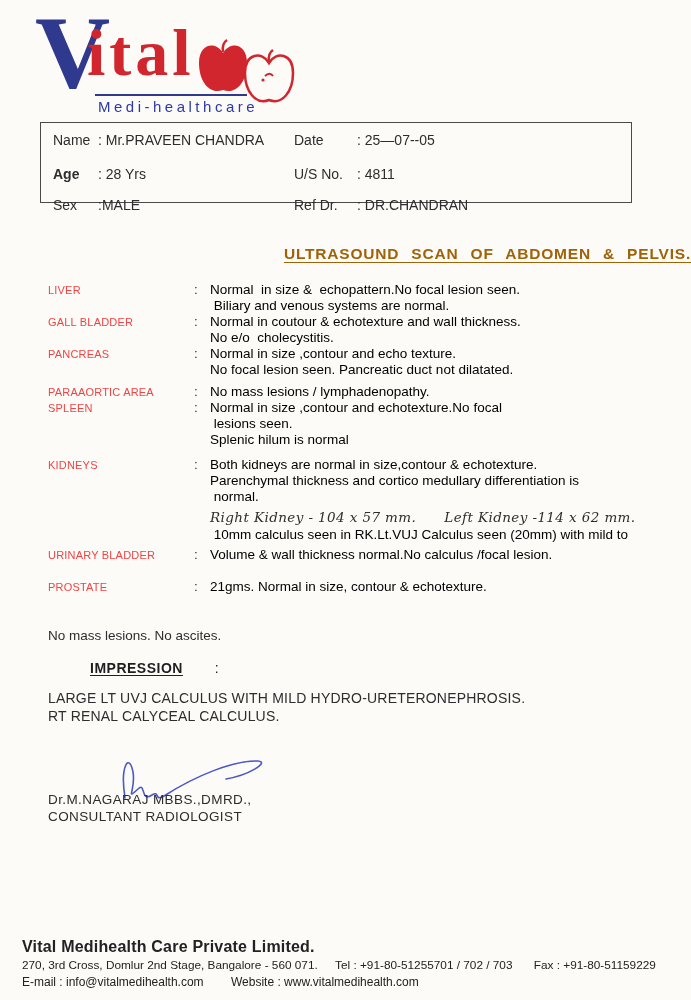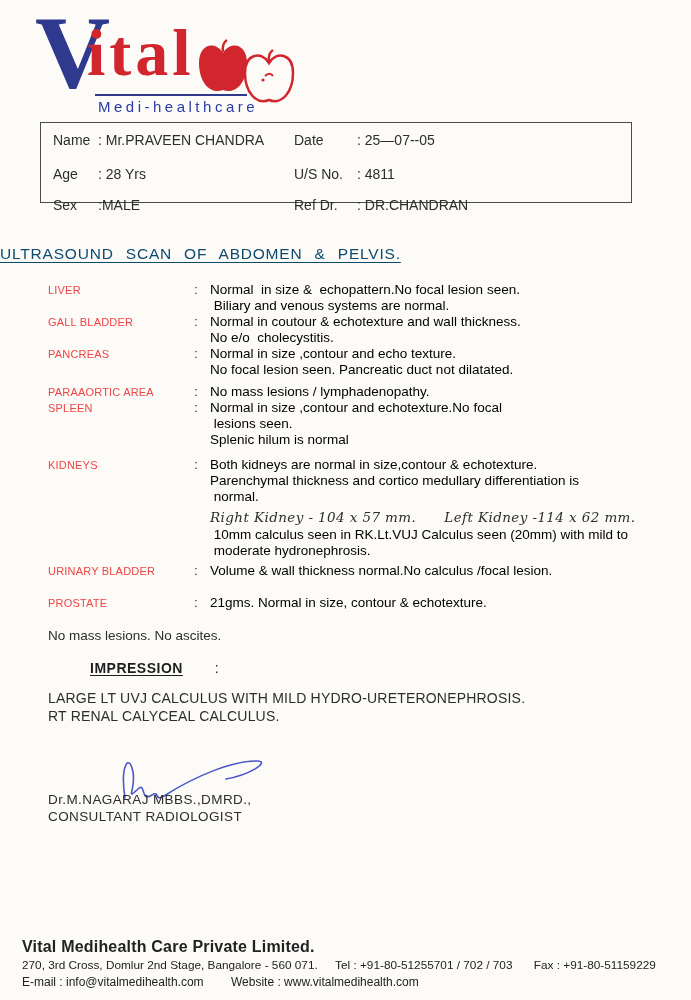--- a/index.html
+++ b/index.html
@@ -45,24 +45,24 @@
   .info-box {
     left: 40px; top: 122px; width: 592px; height: 81px;
     border: 1px solid #4a4a4a;
     font-size: 14px; color: #2d2d2d;
   }
   .ib { position: absolute; white-space: pre; }
 
   
   .title {
     left: 0; top: 245px; width: 100%;
-    text-align: left;
-    font-size: 15.5px; font-weight: normal;
+    text-align: right;
+    font-size: 15.5px; font-weight: bold;
     letter-spacing: 0.8px; word-spacing: 7px;
-    color: #0c4a6e;
+    color: #a16207;
   }
   .title span { text-decoration: underline; text-underline-offset: 3px; }
 
   
   .findings { left: 48px; top: 282px; width: 600px; }
   .frow { display: flex; align-items: flex-start; }
   .flabel {
     width: 146px; flex: 0 0 146px;
     font-size: 11px; line-height: 16px; color: #ef4444;
     letter-spacing: 0.2px;
@@ -135,21 +135,21 @@
     <div class="logo-rule"></div>
     <div class="logo-tagline">Medi-healthcare</div>
   </div>
 
   <div class="abs info-box">
     <span class="ib" style="left:12px; top:9px;">Name</span>
     <span class="ib" style="left:57px; top:9px;">: Mr.PRAVEEN CHANDRA</span>
     <span class="ib" style="left:253px; top:9px;">Date</span>
     <span class="ib" style="left:316px; top:9px;">: 25—07--05</span>
 
-    <span class="ib" style="left:12px; top:43px;">Age</span>
+    <span class="ib" style="left:12px; top:43px;font-weight:bold;">Age</span>
     <span class="ib" style="left:57px; top:43px;">: 28 Yrs</span>
     <span class="ib" style="left:253px; top:43px;">U/S No.</span>
     <span class="ib" style="left:316px; top:43px;">: 4811</span>
 
     <span class="ib" style="left:12px; top:74px;">Sex</span>
     <span class="ib" style="left:57px; top:74px;">:MALE</span>
     <span class="ib" style="left:253px; top:74px;">Ref Dr.</span>
     <span class="ib" style="left:316px; top:74px;">: DR.CHANDRAN</span>
   </div>
 
@@ -206,21 +206,20 @@
 
     <div class="frow mt9">
       <div class="flabel">KIDNEYS</div>
       <div class="fcolon">:</div>
       <div class="fbody">
         <div class="fline">Both kidneys are normal in size,contour &amp; echotexture.</div>
         <div class="fline">Parenchymal thickness and cortico medullary differentiation is</div>
         <div class="fline"> normal.</div>
         <div class="kidney-measure">Right Kidney - 104 x 57 mm.      Left Kidney -114 x 62 mm.</div>
         <div class="fline"> 10mm calculus seen in RK.Lt.VUJ Calculus seen (20mm) with mild to</div>
-        <div class="fline"> moderate hydronephrosis.</div>
       </div>
     </div>
 
     <div class="frow mt4">
       <div class="flabel">URINARY BLADDER</div>
       <div class="fcolon">:</div>
       <div class="fbody">
         <div class="fline">Volume &amp; wall thickness normal.No calculus /focal lesion.</div>
       </div>
     </div>

